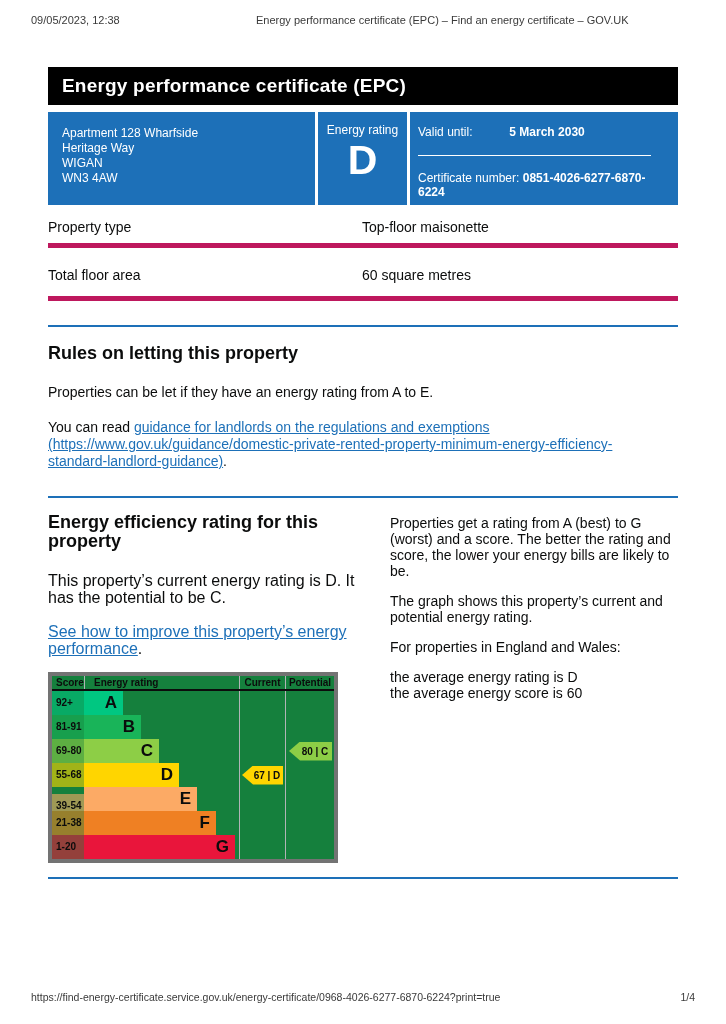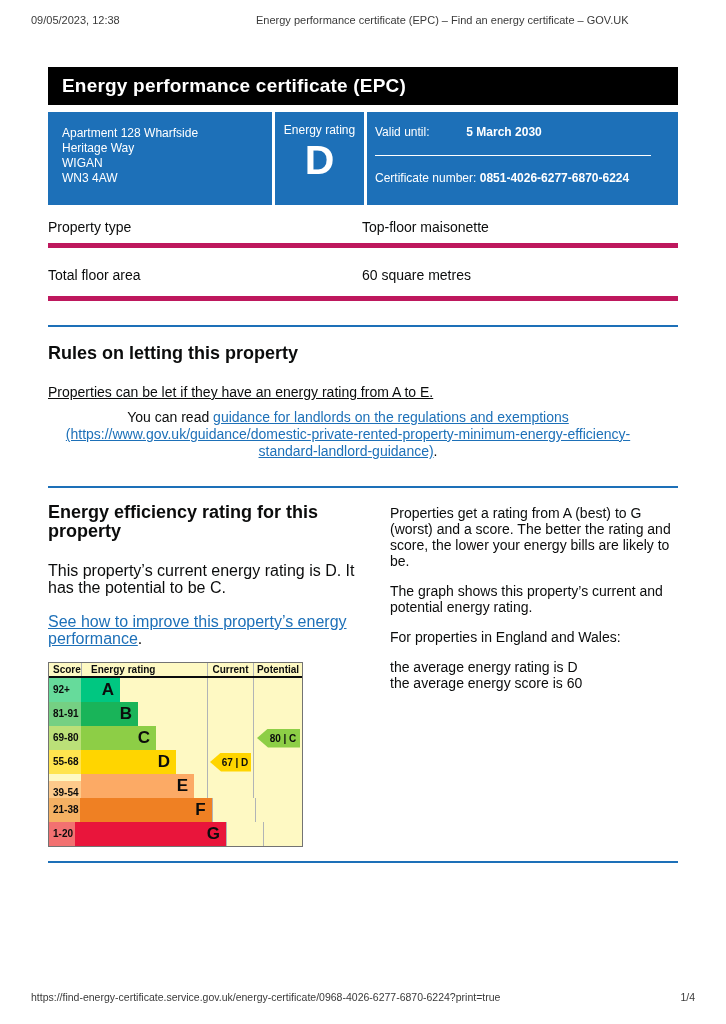--- a/index.html
+++ b/index.html
@@ -17,21 +17,21 @@
 
   .content { position:absolute; left:48px; top:67px; width:630px; }
 
   
   .title-bar { height:38px; background:#000; color:#fff; display:flex; align-items:center;
                padding-left:14px; font-size:19px; font-weight:bold; letter-spacing:0.2px; }
 
   
   .banner { margin-top:7px; height:93px; display:flex; gap:3px; color:#fff; }
   .banner-cell { background:#1d70b8; height:100%; }
-  .addr-cell { width:224px; padding:14px 10px 10px 14px; font-size:12px; line-height:15px; }
+  .addr-cell { width:267px; padding:14px 10px 10px 14px; font-size:12px; line-height:15px; }
   .rating-cell { width:89px; text-align:center; padding-top:11px; }
   .rating-cell .lbl { font-size:12px; }
   .rating-cell .val { font-size:41px; font-weight:bold; line-height:46px; }
   .valid-cell { flex:1; padding:13px 27px 10px 8px; font-size:12px; }
   .valid-row .k { display:inline-block; width:88px; }
   .valid-row .v { font-weight:bold; }
   .valid-divider { border:0; border-top:1px solid #fff; margin:16px 0 15px 0; }
 
   
   .prop-table { font-size:14px; }
@@ -41,37 +41,37 @@
   .prop-row.r2 { padding:19px 0 0 0; height:53px; }
 
   .blue-rule { border:0; height:2px; background:#1d70b8; }
   .rule-1 { margin-top:24px; }
   .rule-2 { margin-top:26px; }
   .rule-3 { margin-top:14px; }
 
   h2.section-h { font-size:18px; font-weight:bold; line-height:19px; }
   .rules-section h2 { margin-top:17px; }
   .rules-section p { font-size:14px; line-height:17px; }
-  .rules-p1 { margin-top:21px;text-decoration:underline; }
-  .rules-p2 { margin-top:8px; width:600px;text-align:center; }
+  .rules-p1 { margin-top:21px; }
+  .rules-p2 { margin-top:18px; width:600px; }
   a.gov-link { color:#1d70b8; text-decoration:underline; }
 
   
   .rating-section { display:flex; margin-top:0; }
   .rating-left { width:312px; margin-right:30px; }
   .rating-left h2 { margin-top:15px; }
   .rating-left p { font-size:16px; line-height:17px; }
   .left-p1 { margin-top:21px; }
   .left-link { margin-top:17px; }
   .rating-right { flex:1; font-size:14px; line-height:16px; padding-top:17px; }
   .rating-right p { margin-bottom:14px; }
   .rating-right .avg-line { line-height:16px; }
 
   
-  .epc-chart { margin-top:15px; width:255px; border:1px solid #737373; background:#fef9c3; }
+  .epc-chart { margin-top:15px; width:290px; border:4px solid #737373; background:#15803d; }
   .epc-header { display:flex; height:15px; border-bottom:2px solid #0b0c0c;
                 font-size:10px; font-weight:bold; align-items:center; }
   .epc-header .h-score { width:32px; padding-left:4px; }
   .epc-header .h-rating { flex:1; padding-left:9px; border-left:1px solid #b1b4b6; height:100%; display:flex; align-items:center; }
   .epc-header .h-cur, .epc-header .h-pot { border-left:1px solid #b1b4b6; height:100%;
                 display:flex; align-items:center; justify-content:center; }
   .epc-header .h-cur { width:46px; }
   .epc-header .h-pot { width:49px; }
   .epc-row { display:flex; height:24px; }
   .score-cell { width:32px; font-size:10px; font-weight:bold; line-height:24px; padding-left:4px; }

